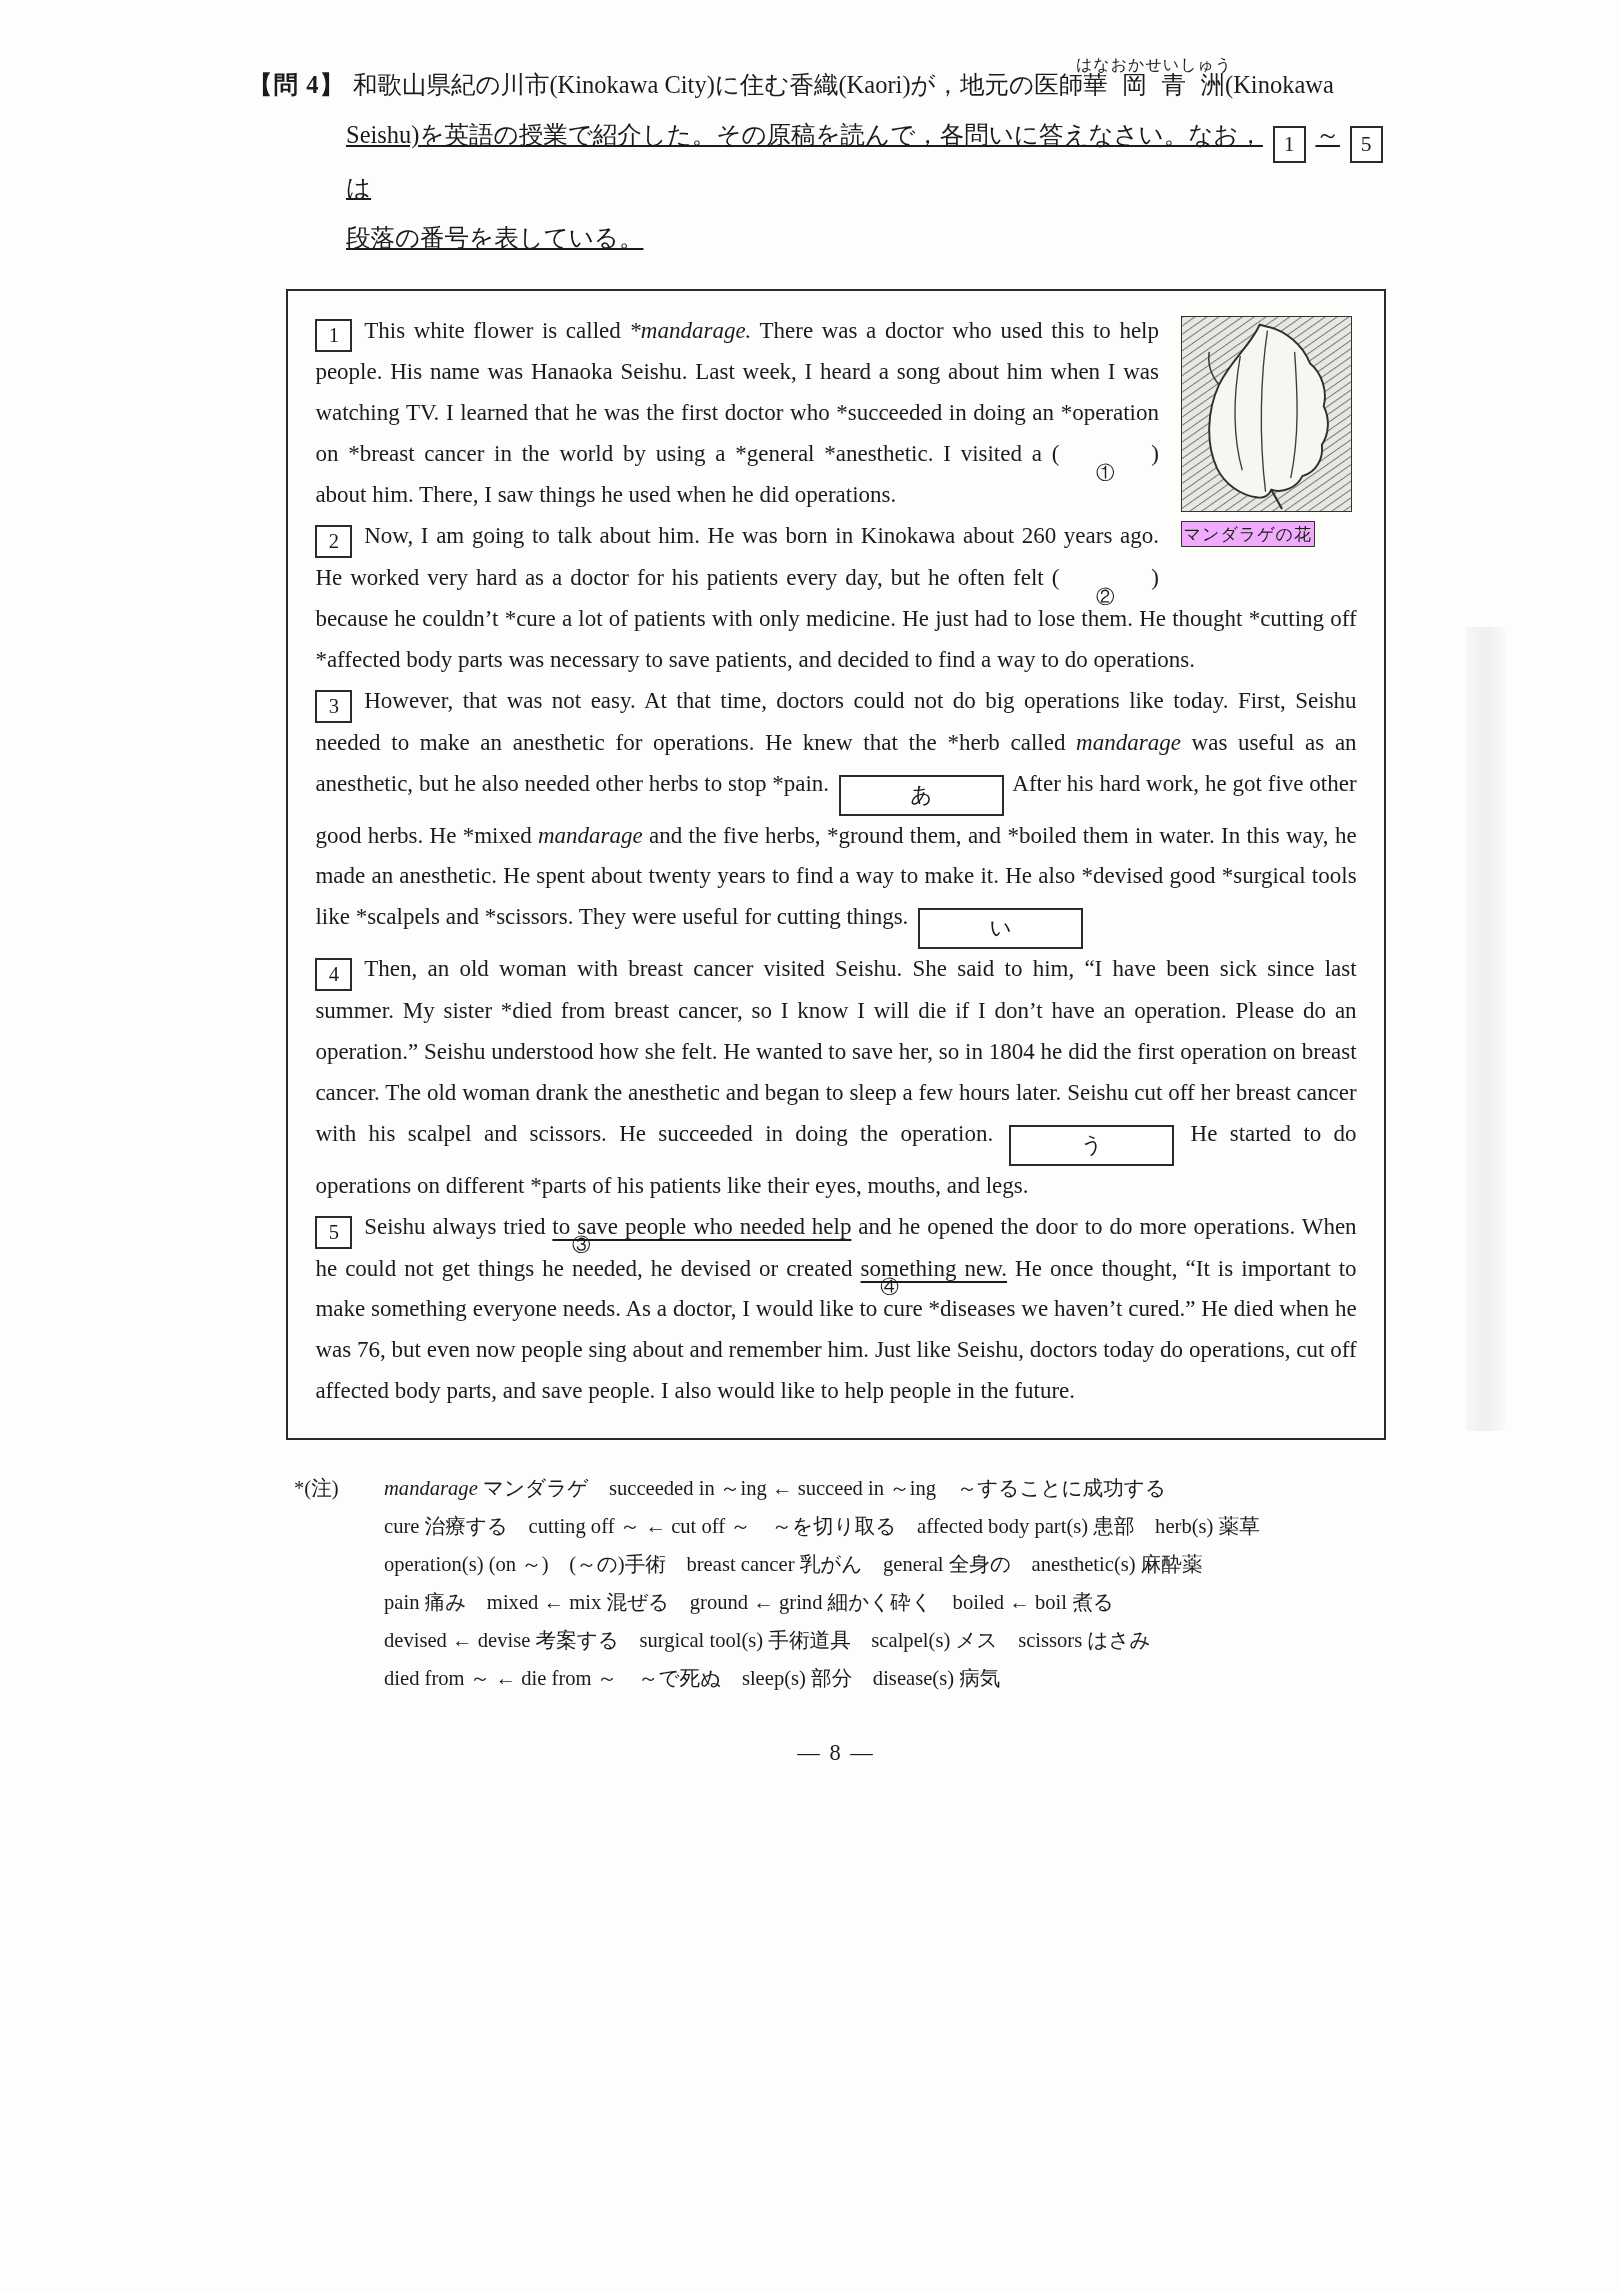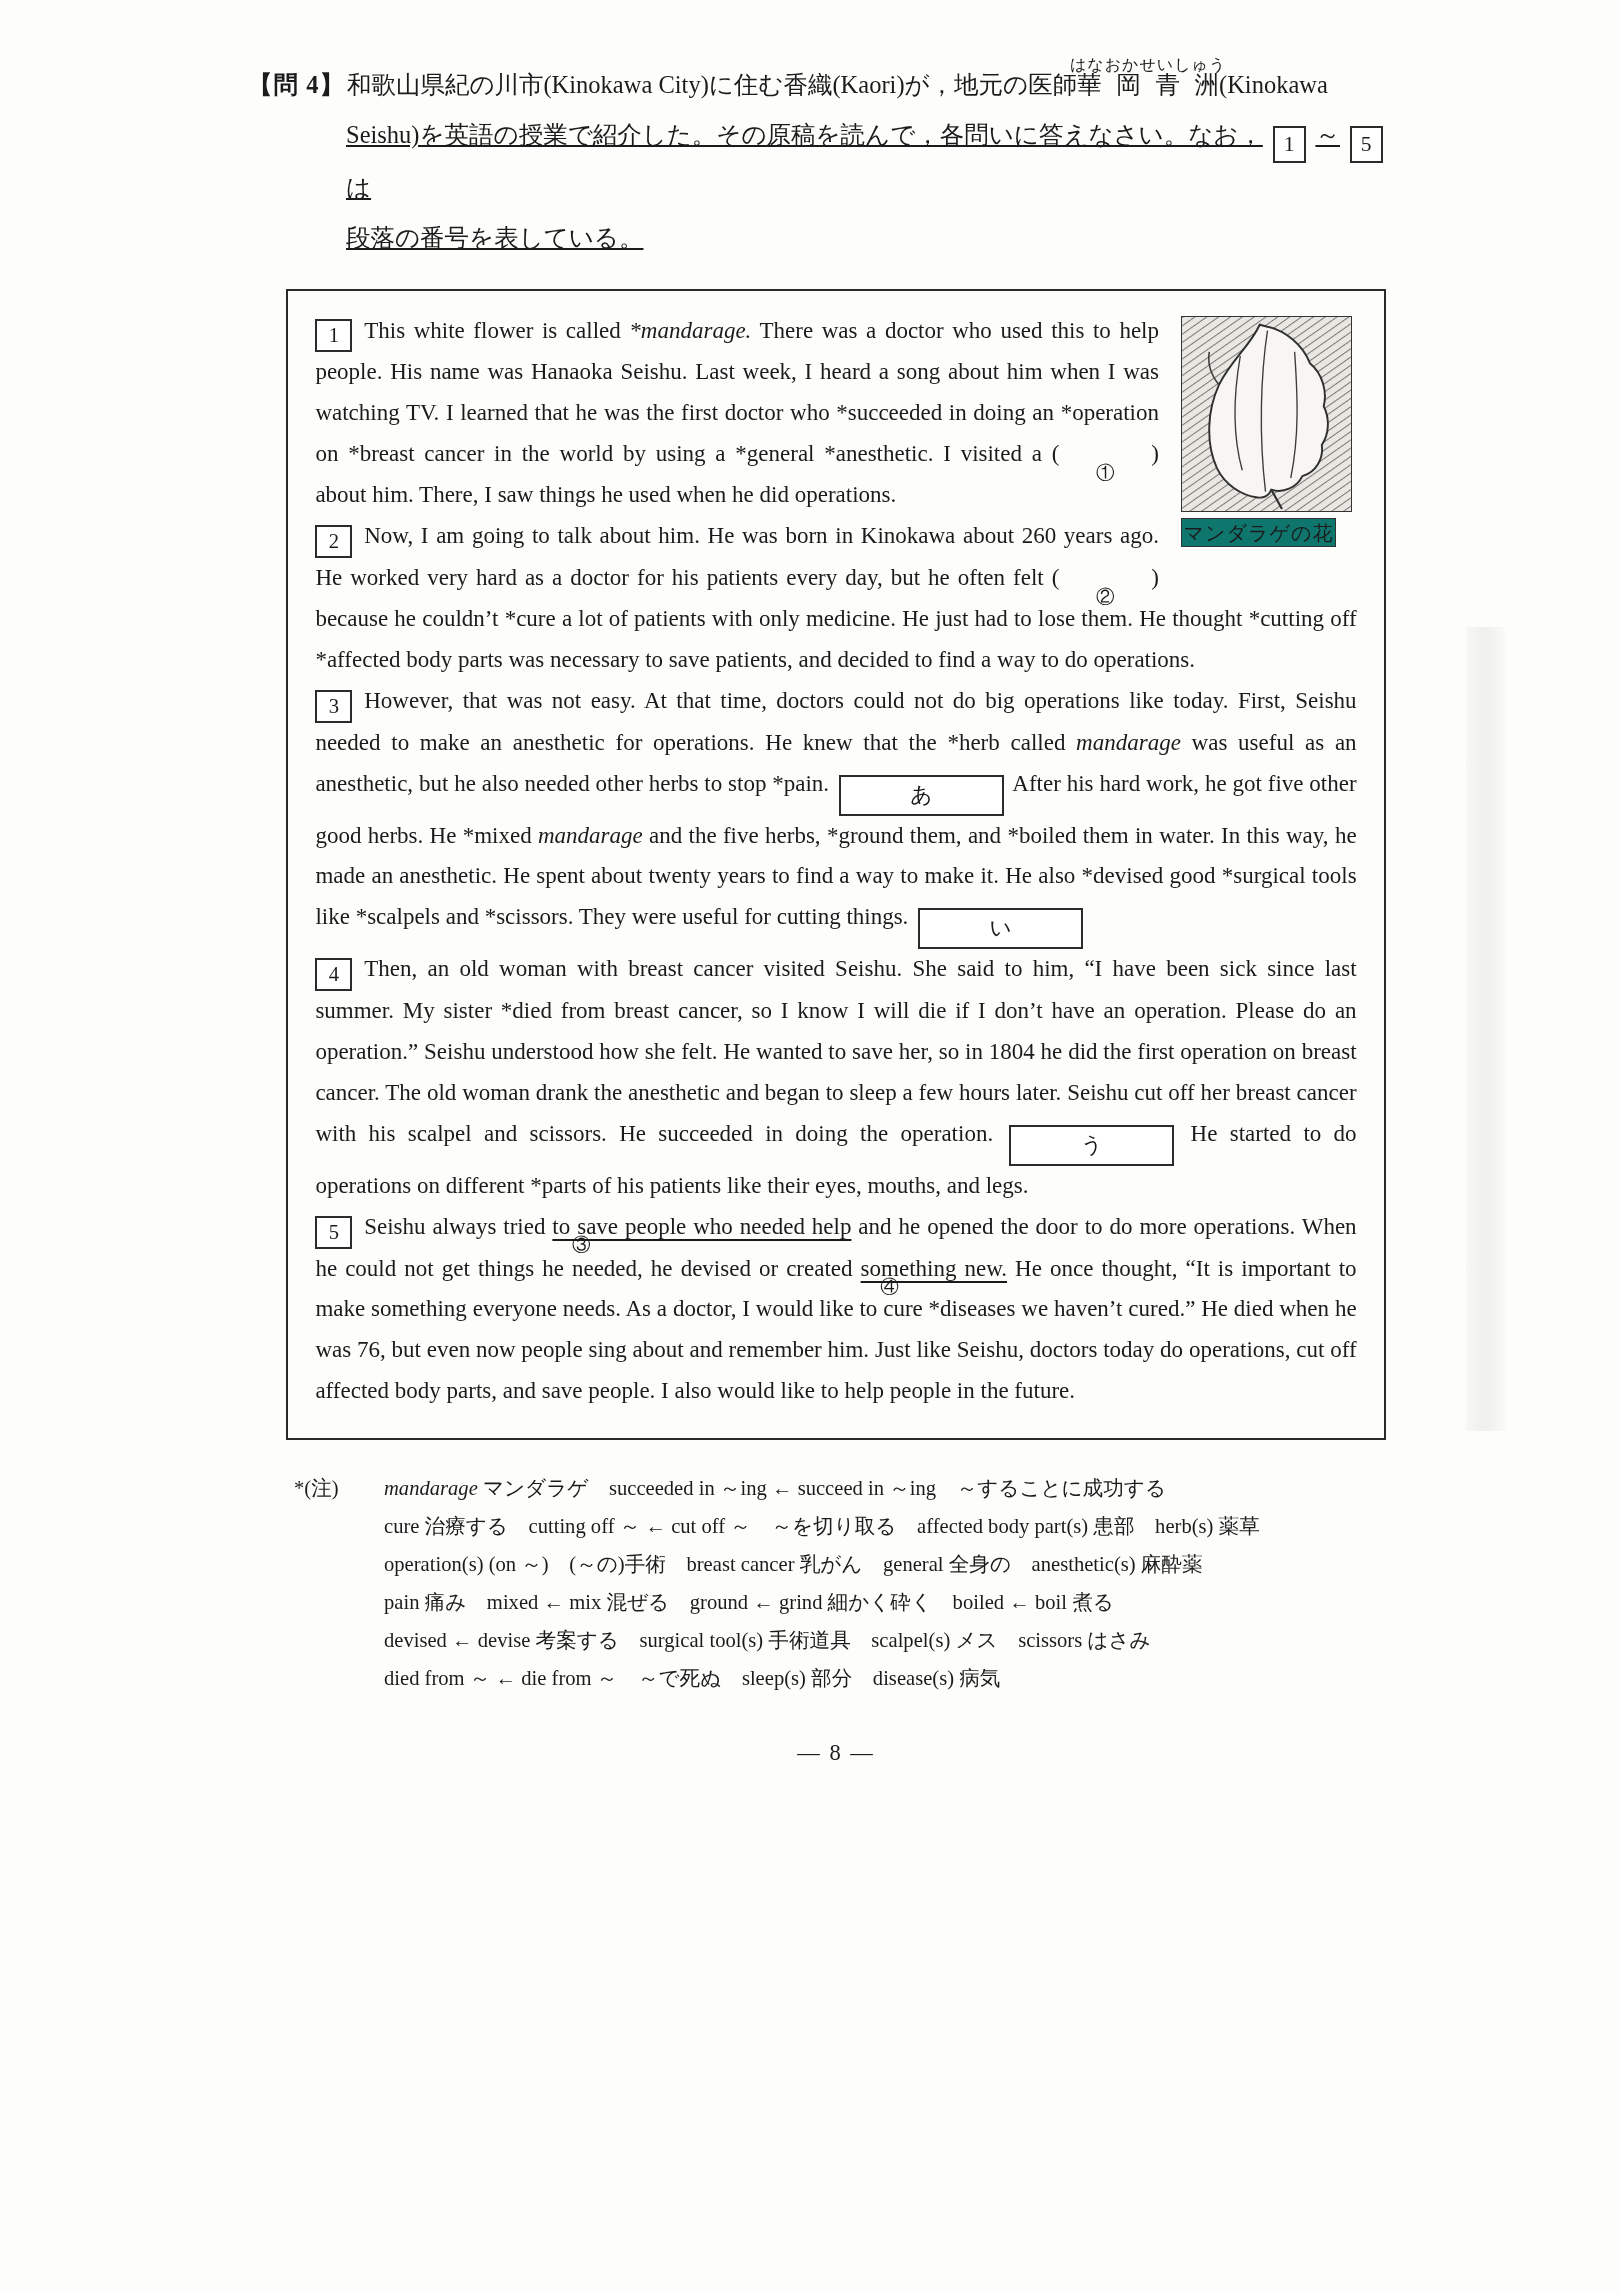--- a/index.html
+++ b/index.html
@@ -15,21 +15,21 @@
   .sheet { position: relative; width: 1621px; height: 2294px; padding-top: 57px; }
 
   
   .q-header {
     margin-left: 248px;
     width: 1161px;
     font-size: 24.5px;
     line-height: 2.05;
   }
   .q-line1 { position: relative; }
-  .q-label { font-weight: bold; letter-spacing: 1px; margin-right: 2px; }
+  .q-label { font-weight: bold; letter-spacing: 1px; margin-right: 8px; }
   .q-line2, .q-line3 { padding-left: 98px; text-decoration: underline; }
   ruby rt { font-size: 16px; letter-spacing: 1px; }
   .hdr-box {
     display: inline-block;
     border: 2px solid #2b2b2b;
     width: 33px; height: 37px; line-height: 33px;
     text-align: center;
     margin: 0 9.8px;
     font-size: 21.6px;
     vertical-align: -7.8px;
@@ -92,23 +92,23 @@
     background: #fff;
   }
 
   
   .figure { float: right; width: 176px; margin: 5.9px 0 5.9px 21.6px; }
   .figure svg { display: block; border: 1.5px solid #333; background: #eceae5; }
   .fig-caption {
     border: 1.5px solid #333;
     margin-top: 4.9px;
     text-align: center;
-    font-size: 20px;
+    font-size: 17px;
     padding: 2.9px 2px;
-    background: #0f766e;
+    background: #f0abfc;
     letter-spacing: 1px;
   }
 
   
   .notes {
     margin-left: 294px;
     margin-top: 29px;
     width: 1103px;
     display: flex;
     font-size: 20.6px;

